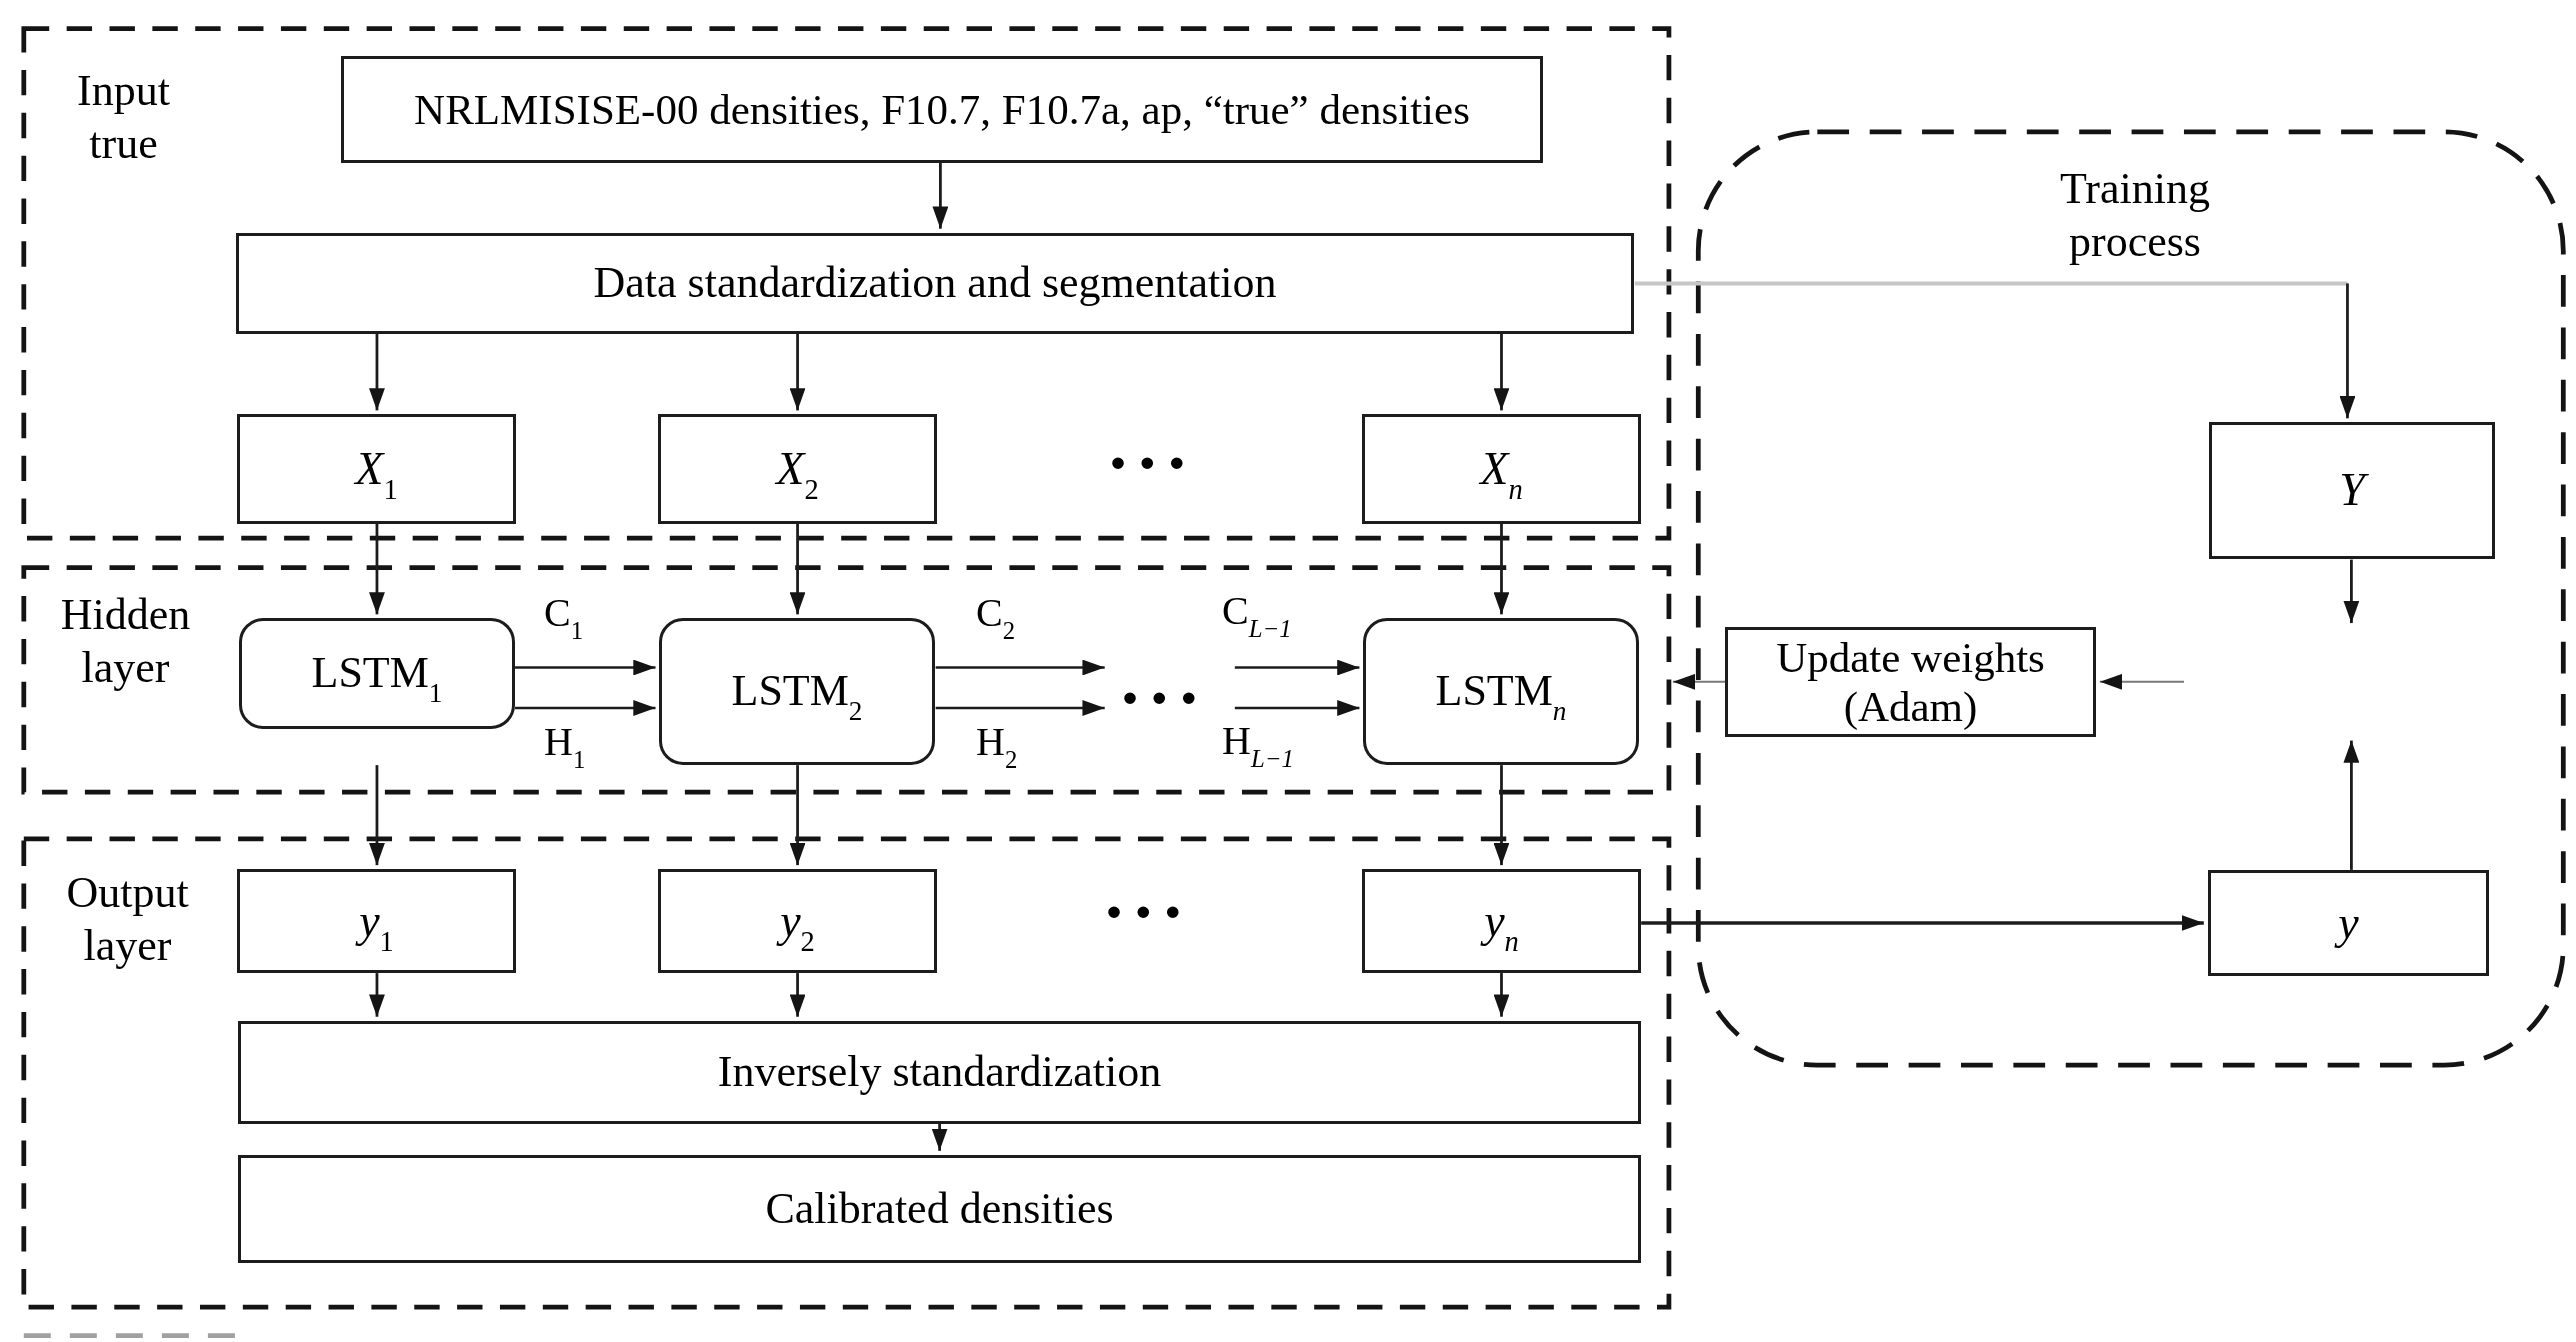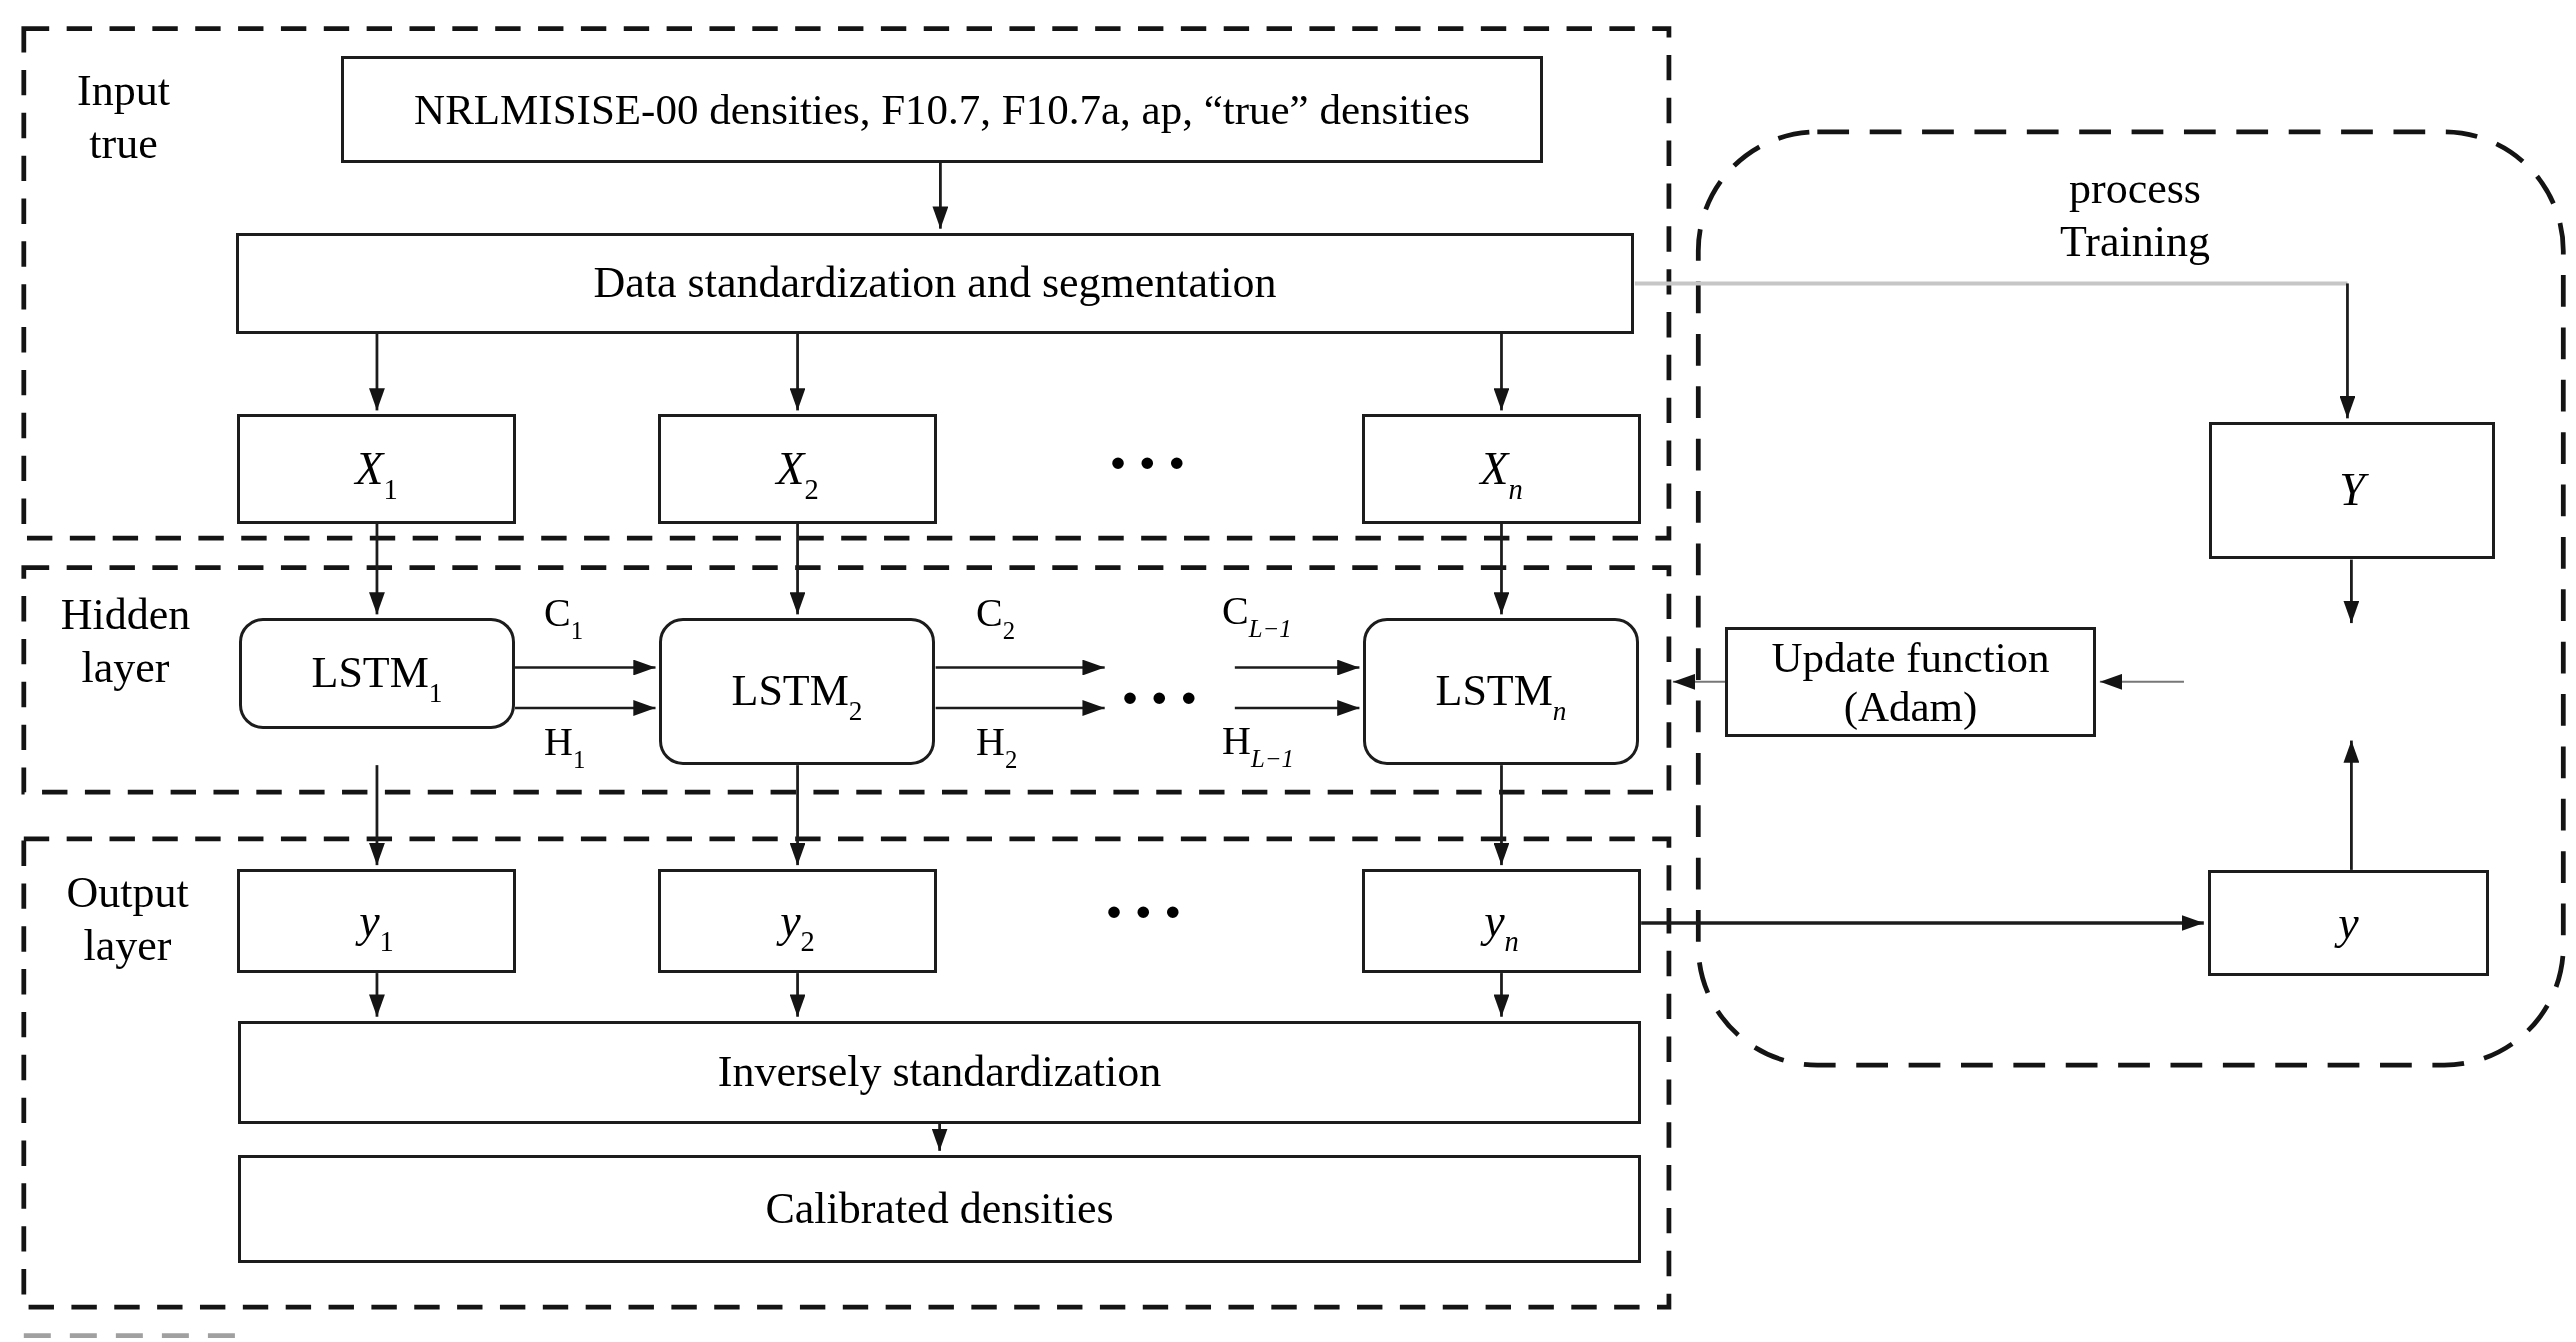--- a/index.html
+++ b/index.html
@@ -90,22 +90,22 @@
       <line x1="2752" y1="859" x2="2646" y2="859" stroke="#777777" stroke-width="2.5" marker-end="url(#ah)"></line>
       <line x1="2174" y1="859" x2="2108" y2="859" stroke="#777777" stroke-width="2.5" marker-end="url(#ah)"></line>
       <line x1="2068" y1="1163" x2="2777" y2="1163" stroke="#1c1c1c" stroke-width="4.5" marker-end="url(#ah)"></line>
     </g>
   </svg>
 
   <div class="layer-label" style="left:48px; top:65px; width:151px;">Input true</div>
   <div class="layer-label" style="left:38px; top:589px; width:175px;">Hidden layer</div>
   <div class="layer-label" style="left:44px; top:867px; width:167px;">Output layer</div>
   <div class="layer-label" style="left:1992px; top:163px; width:286px;">
+    <div>Training</div>
     <div>process</div>
-    <div>Training</div>
   </div>
 
   <div class="node" style="left:341px; top:56px; width:1202px; height:107px; font-size:43px;">
     <span>NRLMISISE-00 densities, F10.7, F10.7a, ap, “true” densities</span>
   </div>
 
   <div class="node" style="left:236px; top:233px; width:1398px; height:101px;">
     <span>Data standardization and segmentation</span>
   </div>
 
@@ -167,21 +167,21 @@
   <div class="node" style="left:238px; top:1155px; width:1403px; height:108px;">
     <span>Calibrated densities</span>
   </div>
 
   <div class="node small-seq" style="left:2209px; top:422px; width:286px; height:137px;">
     <span class="var">Y</span>
   </div>
 
 
   <div class="node two-line" style="left:1725px; top:627px; width:371px; height:110px;">
-    <div>Update function</div>
+    <div>Update weights</div>
     <div>(Adam)</div>
   </div>
 
   <div class="node small-seq" style="left:2208px; top:870px; width:281px; height:106px;">
     <span class="var">y</span>
   </div>
 
 </div>
 
 

